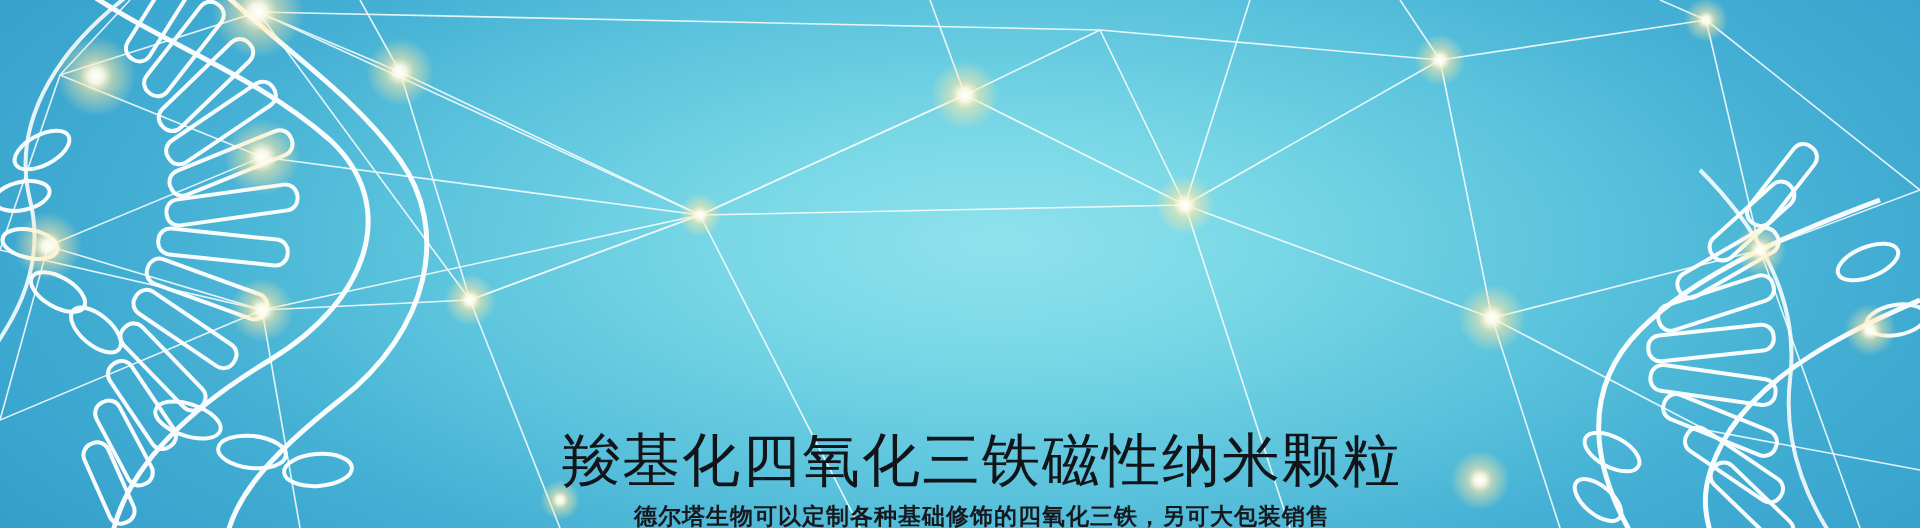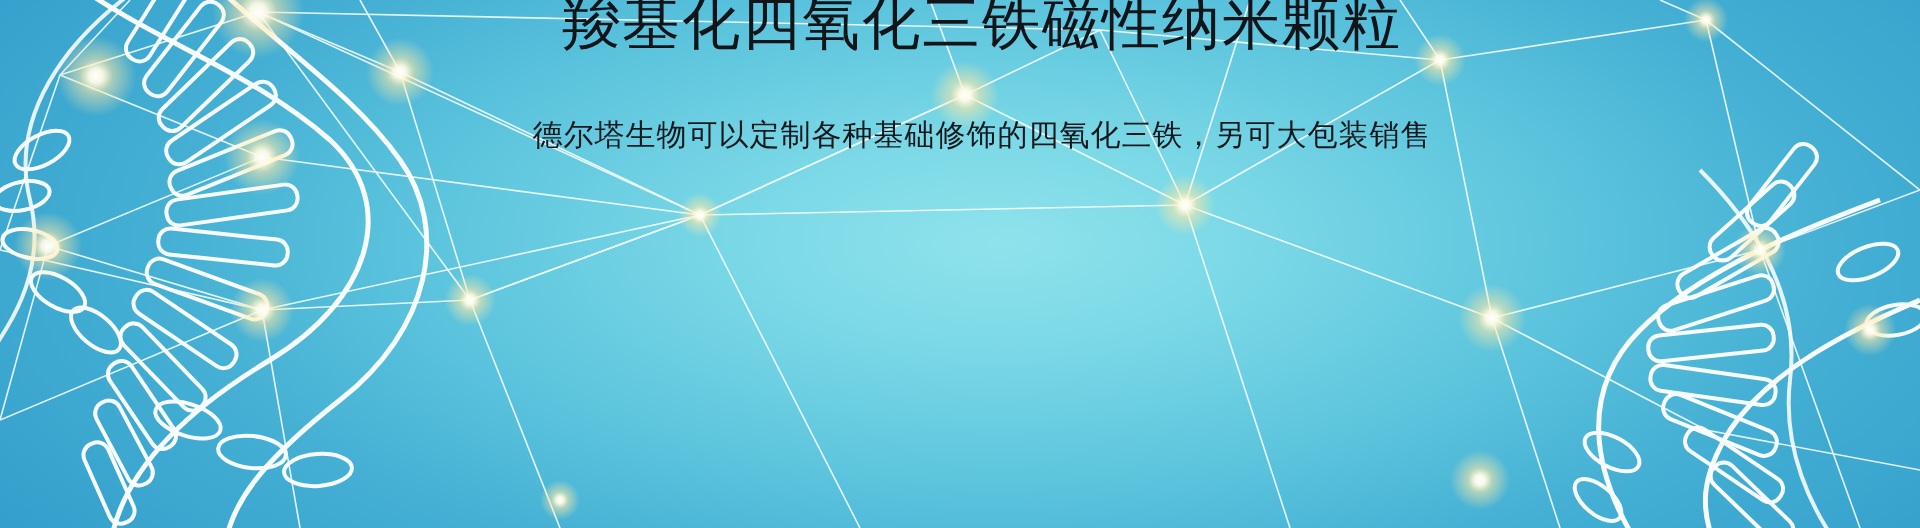--- a/index.html
+++ b/index.html
@@ -25,40 +25,40 @@
     position:absolute; inset:0;
     width:100%; height:100%;
     pointer-events:none;
   }
 
   .content{
     position:absolute; inset:0;
     display:flex;
     flex-direction:column;
     align-items:center;
-    justify-content:flex-start;
+    justify-content:flex-end;
     z-index:6;
     padding-left:44px;
   }
 
   .title{
     font-size:58px;
     line-height:1;
     font-weight:400;
     color:#111418;
     letter-spacing:2px;
     margin-top:-6px;
     white-space:nowrap;
   }
 
   .subtitle{
-    margin-top:68px;
-    font-size:30px;
+    margin-top:16px;
+    font-size:23px;
     line-height:1;
-    font-weight:normal;
+    font-weight:bold;
     color:#15191d;
     letter-spacing:1px;
     white-space:nowrap;
   }
 </style>
 </head>
 <body>
 
 <div class="banner">
 

